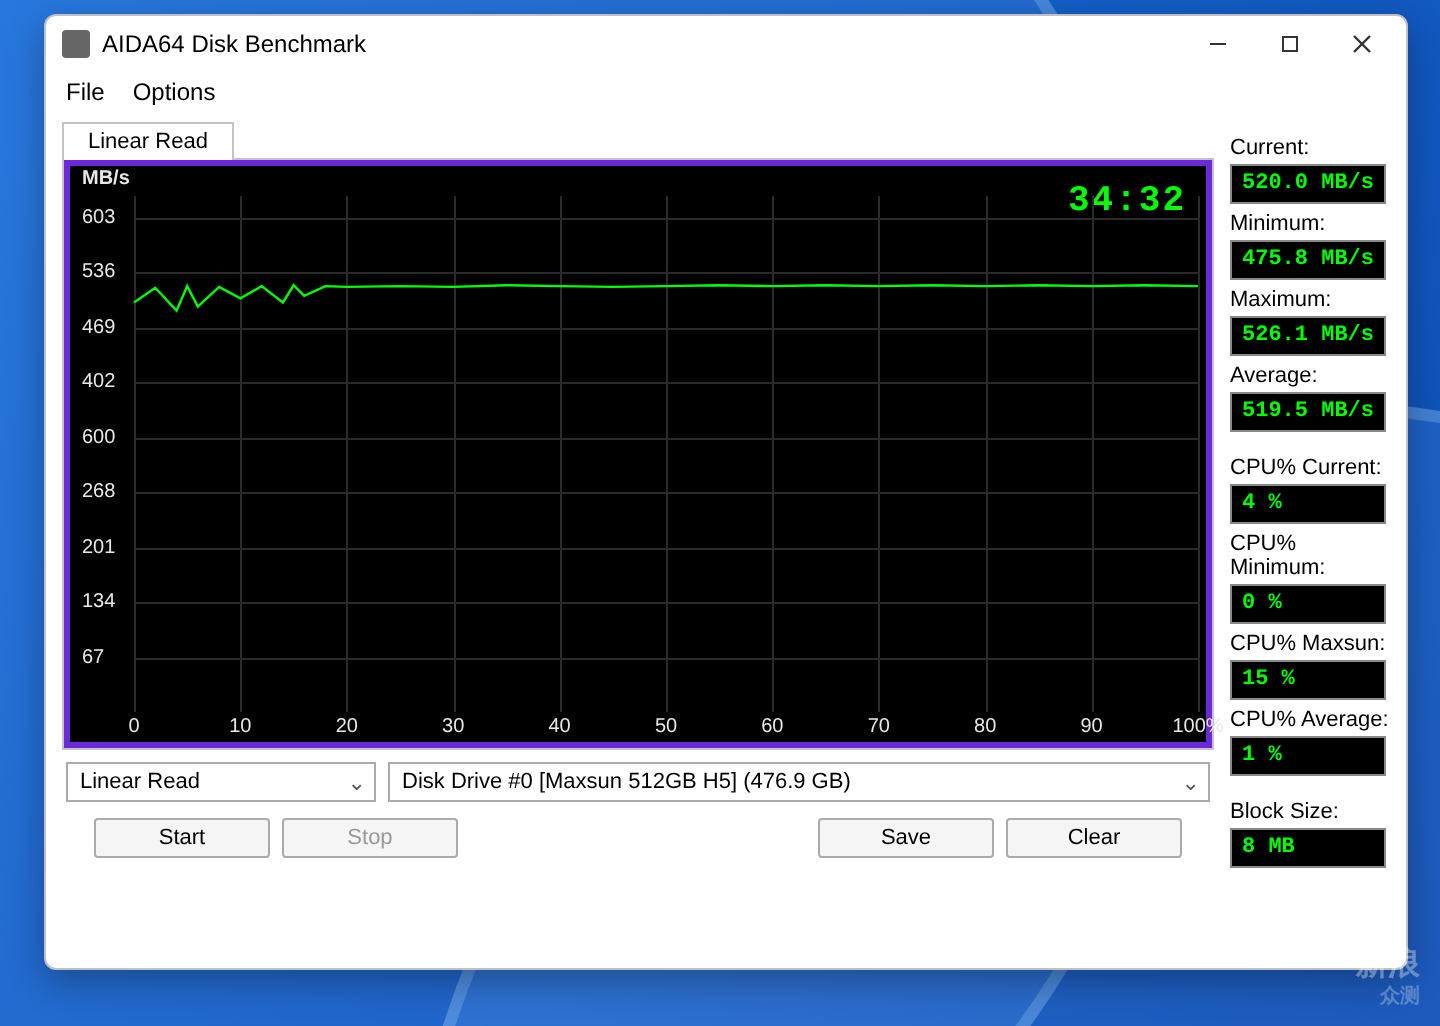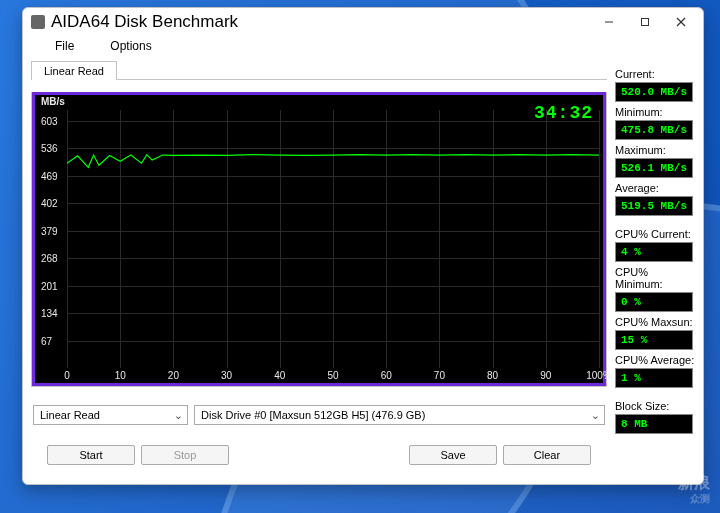--- a/index.html
+++ b/index.html
@@ -40,48 +40,47 @@
     height: 28px;
     display: flex;
     align-items: center;
     padding: 0 4px 0 8px;
   }
   .app-icon {
     width: 14px; height: 14px;
     background: #666; border-radius: 2px;
     margin-right: 6px;
   }
-  .title-text { flex:1; font-size:17px; color:#000; }
+  .title-text { flex:1; font-size:12px; color:#000; }
   .win-controls { display:flex; }
   .win-btn {
     width: 36px; height: 22px;
     display:flex; align-items:center; justify-content:center;
     color:#444;
   }
   .win-btn svg { width:10px; height:10px; }
   .menubar {
     height: 20px;
     display:flex;
     gap: 14px;
     padding: 0 10px;
     font-size:12px;
     color:#000;
   }
-  .menubar span { line-height:20px;margin-left:22px; }
+  .menubar span { line-height:20px; }
   .content {
     flex:1;
     display:flex;
     gap: 8px;
     padding: 4px 8px 8px 8px;
   }
   .left-col {
     flex:1;
     display:flex;
     flex-direction:column;
-    gap:12px;
   }
   .tabs {
     display:flex;
     border-bottom:1px solid #c4c4c4;
   }
   .tab {
     padding: 3px 12px;
     border:1px solid #c4c4c4;
     border-bottom:none;
     background:#fff;
@@ -217,21 +216,21 @@
           <span class="clock">34:32</span>
         <div class="grid-h" style="top: 245.562px;"></div>
             <div class="ytick-label" style="top: 245.562px;">67</div>
             <div class="grid-h" style="top: 218.124px;"></div>
             <div class="ytick-label" style="top: 218.124px;">134</div>
             <div class="grid-h" style="top: 190.686px;"></div>
             <div class="ytick-label" style="top: 190.686px;">201</div>
             <div class="grid-h" style="top: 163.248px;"></div>
             <div class="ytick-label" style="top: 163.248px;">268</div>
             <div class="grid-h" style="top: 135.81px;"></div>
-            <div class="ytick-label" style="top: 135.81px;">379</div>
+            <div class="ytick-label" style="top: 135.81px;">600</div>
             <div class="grid-h" style="top: 108.371px;"></div>
             <div class="ytick-label" style="top: 108.371px;">402</div>
             <div class="grid-h" style="top: 80.9333px;"></div>
             <div class="ytick-label" style="top: 80.9333px;">469</div>
             <div class="grid-h" style="top: 53.4952px;"></div>
             <div class="ytick-label" style="top: 53.4952px;">536</div>
             <div class="grid-h" style="top: 26.0571px;"></div>
             <div class="ytick-label" style="top: 26.0571px;">603</div>
             <div class="grid-v" style="left: 32px;"></div>
             <div class="xtick-label" style="left: 32px;">0</div>

